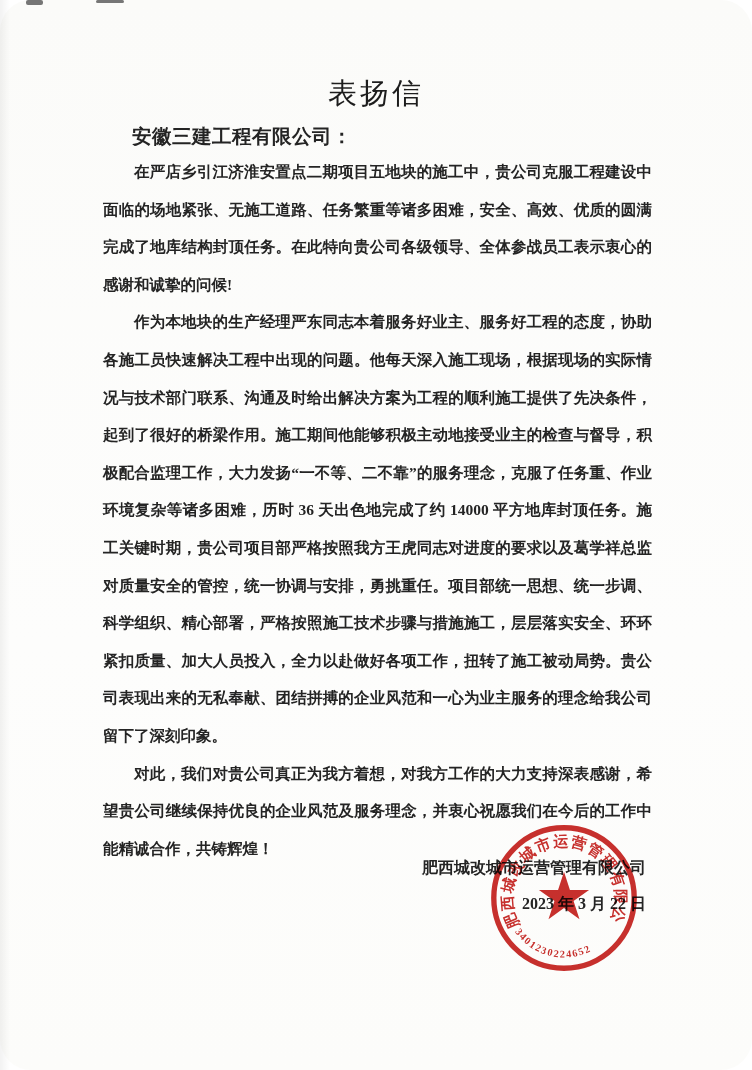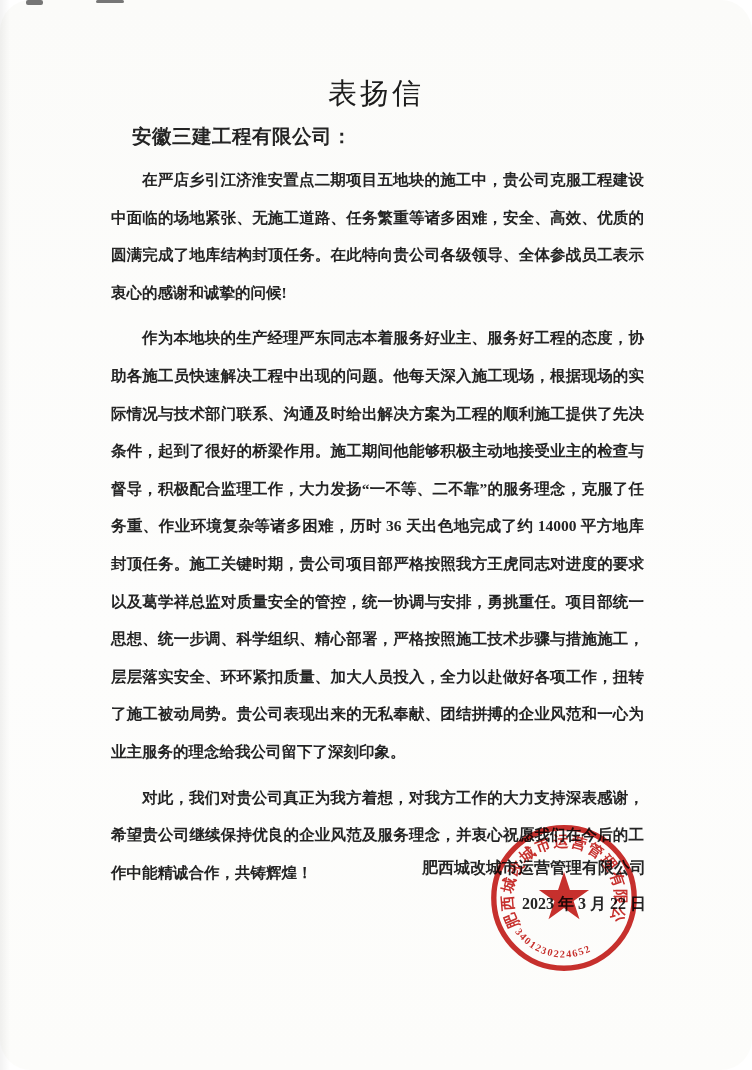--- a/index.html
+++ b/index.html
@@ -29,21 +29,21 @@
   }
   .salutation{
     position:absolute;top:123px;left:104px;
     font-size:19.5px;font-weight:600;color:#242424;letter-spacing:.5px;margin-left:28px;
   }
   .body-text{
     position:absolute;top:153px;left:103px;width:549px;
     font-size:15.5px;line-height:37.6px;
     text-align:justify;color:#242424;font-weight:600;
   }
-  .body-text p{margin:8px;text-indent:2em;}
+  .body-text p{margin:0;text-indent:2em;}
   .signature{
     position:absolute;top:858px;left:103px;width:543px;
     text-align:right;font-size:16px;font-weight:600;color:#242424;
   }
   .date{
     position:absolute;top:894px;left:103px;width:543px;
     text-align:right;font-size:16px;font-weight:600;color:#242424;
   }
   .stamp{
     position:absolute;left:486px;top:820px;width:156px;height:156px;

